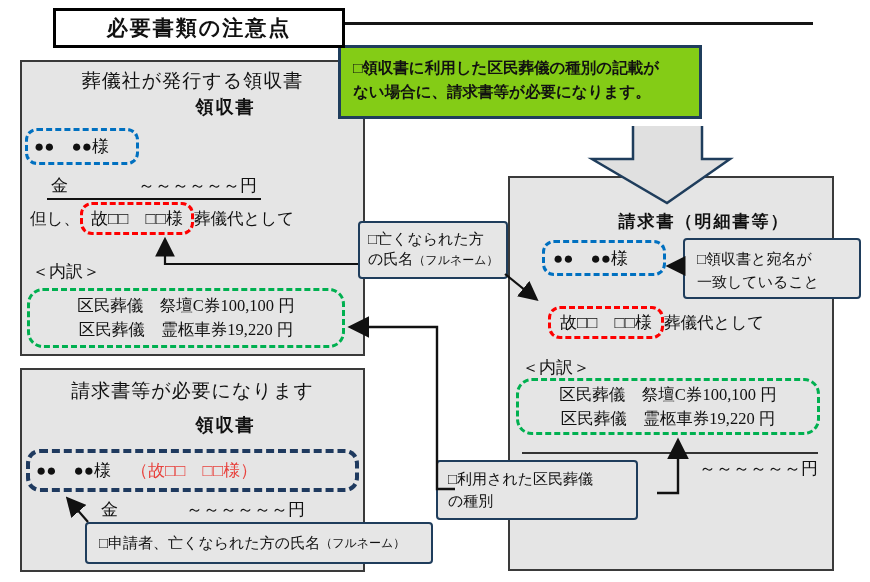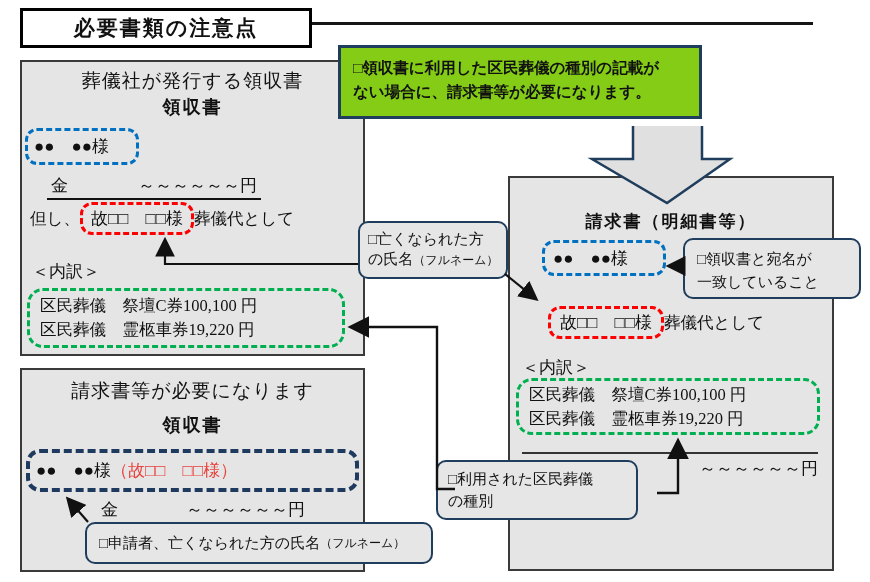--- a/index.html
+++ b/index.html
@@ -1,20 +1,20 @@
 <!DOCTYPE html>
 <html><head>
 <meta charset="utf-8">
 <style>
   html,body{margin:0;padding:0;background:#fff;}
   #stage{
     position:relative;width:870px;height:582px;background:#fff;overflow:hidden;
     font-family:"Liberation Serif","DejaVu Serif",serif;color:#111;
   }
-  .sans{font-family:Liberation Mono, monospace;}
+  .sans{font-family:Liberation Mono, monospace;margin-left:33px;}
   .abs{position:absolute;}
 
   
   .title-box{left:20px;top:8px;width:286px;height:34px;border:3px solid #000;
     display:flex;align-items:center;justify-content:center;background:#fff;z-index:5;}
   .title-text{font-weight:bold;font-size:21px;letter-spacing:2px;}
   .title-rule{left:306px;top:22px;width:507px;height:3px;background:#151515;}
 
   
   .panel{background:#e5e5e5;border:2px solid #3a3a3a;z-index:1;}
@@ -25,35 +25,35 @@
   .caption{width:100%;text-align:center;font-size:19px;letter-spacing:1px;}
   .doc-title{width:100%;text-align:center;font-weight:bold;font-size:18px;letter-spacing:2px;}
 
   
   .dash{border-style:dashed;border-radius:12px;box-sizing:border-box;
     display:flex;align-items:center;font-size:17px;}
   .dash-blue{border:3.5px dashed #0070c0;}
   .dash-red{border:3.5px dashed #fe0000;}
   .dash-green{border:3.5px dashed #00b050;border-radius:16px;}
   .dash-navy{border:4px dashed #1f3a5f;border-radius:14px;}
-  .red-text{color:#e8413c;}
+  .red-text{color:#e8413c;margin-left:20px;}
 
   .amount-line{border-bottom:2px solid #111;display:flex;justify-content:space-between;
     font-size:17px;padding:0 4px 1px 4px;box-sizing:border-box;}
   .proviso{display:flex;align-items:center;font-size:16.5px;white-space:nowrap;}
   .breakdown-label{font-size:17px;}
-  .bk-rows{flex-direction:column;align-items:flex-start;justify-content:center;
+  .bk-rows{flex-direction:column;align-items:center;justify-content:center;
     padding:3px 10px;font-size:16.5px;}
   .bk-row{display:flex;justify-content:space-between;line-height:1.45;}
   .bk-name{white-space:pre;}
 
   
   .callout{background:#e6e6e6;border:2.5px solid #1f3d5c;box-sizing:border-box;
     font-family:"Liberation Sans","DejaVu Sans",sans-serif;z-index:3;}
-  .callout.rounded{border-radius:10px;}
+  .callout.rounded{border-radius:4px;}
   .note-callout{left:338px;top:45px;width:364px;height:74px;border-width:3px;
     font-weight:bold;font-size:15.5px;line-height:1.55;padding:8px 8px 0 12px;background:#84cc16;}
   .c-deceased{left:358px;top:221px;width:150px;height:58px;font-size:15px;
     line-height:1.35;padding:6px 0 0 8px;}
   .c-match{left:683px;top:238px;width:178px;height:61px;font-size:15px;
     line-height:1.5;padding:8px 0 0 12px;}
   .c-type{left:436px;top:460px;width:202px;height:60px;font-size:15px;
     line-height:1.45;padding:6px 0 0 10px;}
   .c-applicant{left:85px;top:522px;width:348px;height:42px;font-size:15px;
     display:flex;align-items:center;padding-left:12px;}

